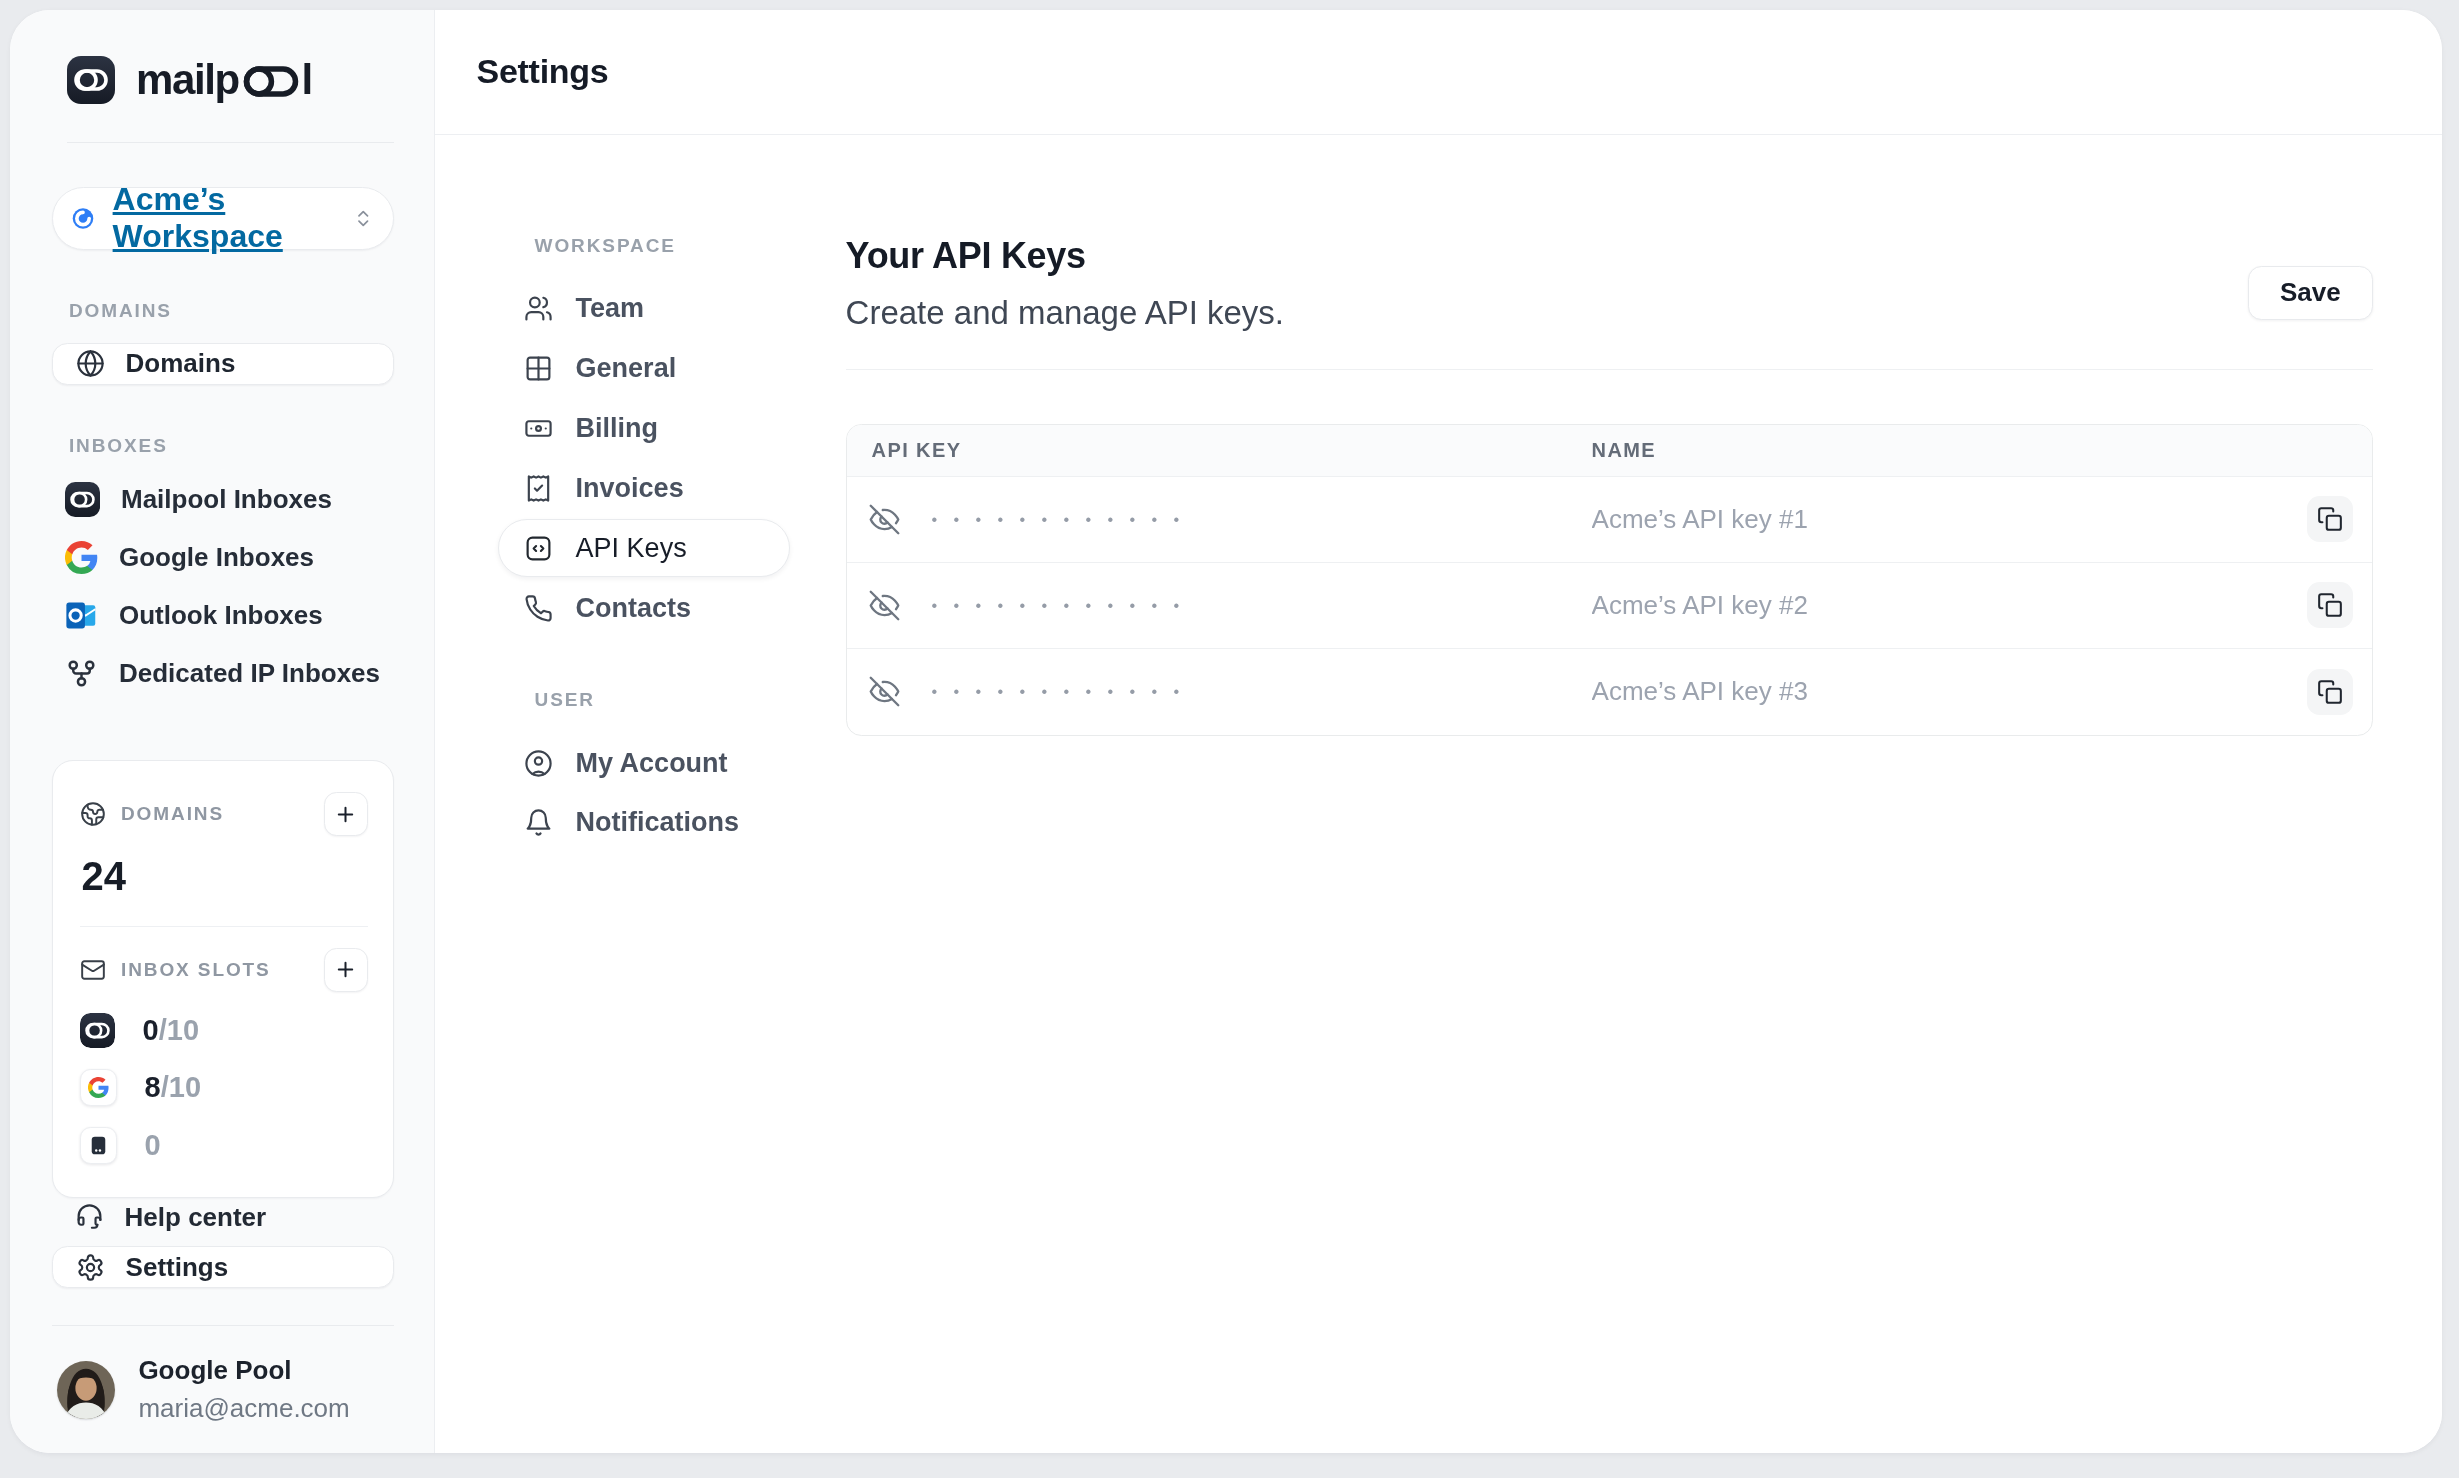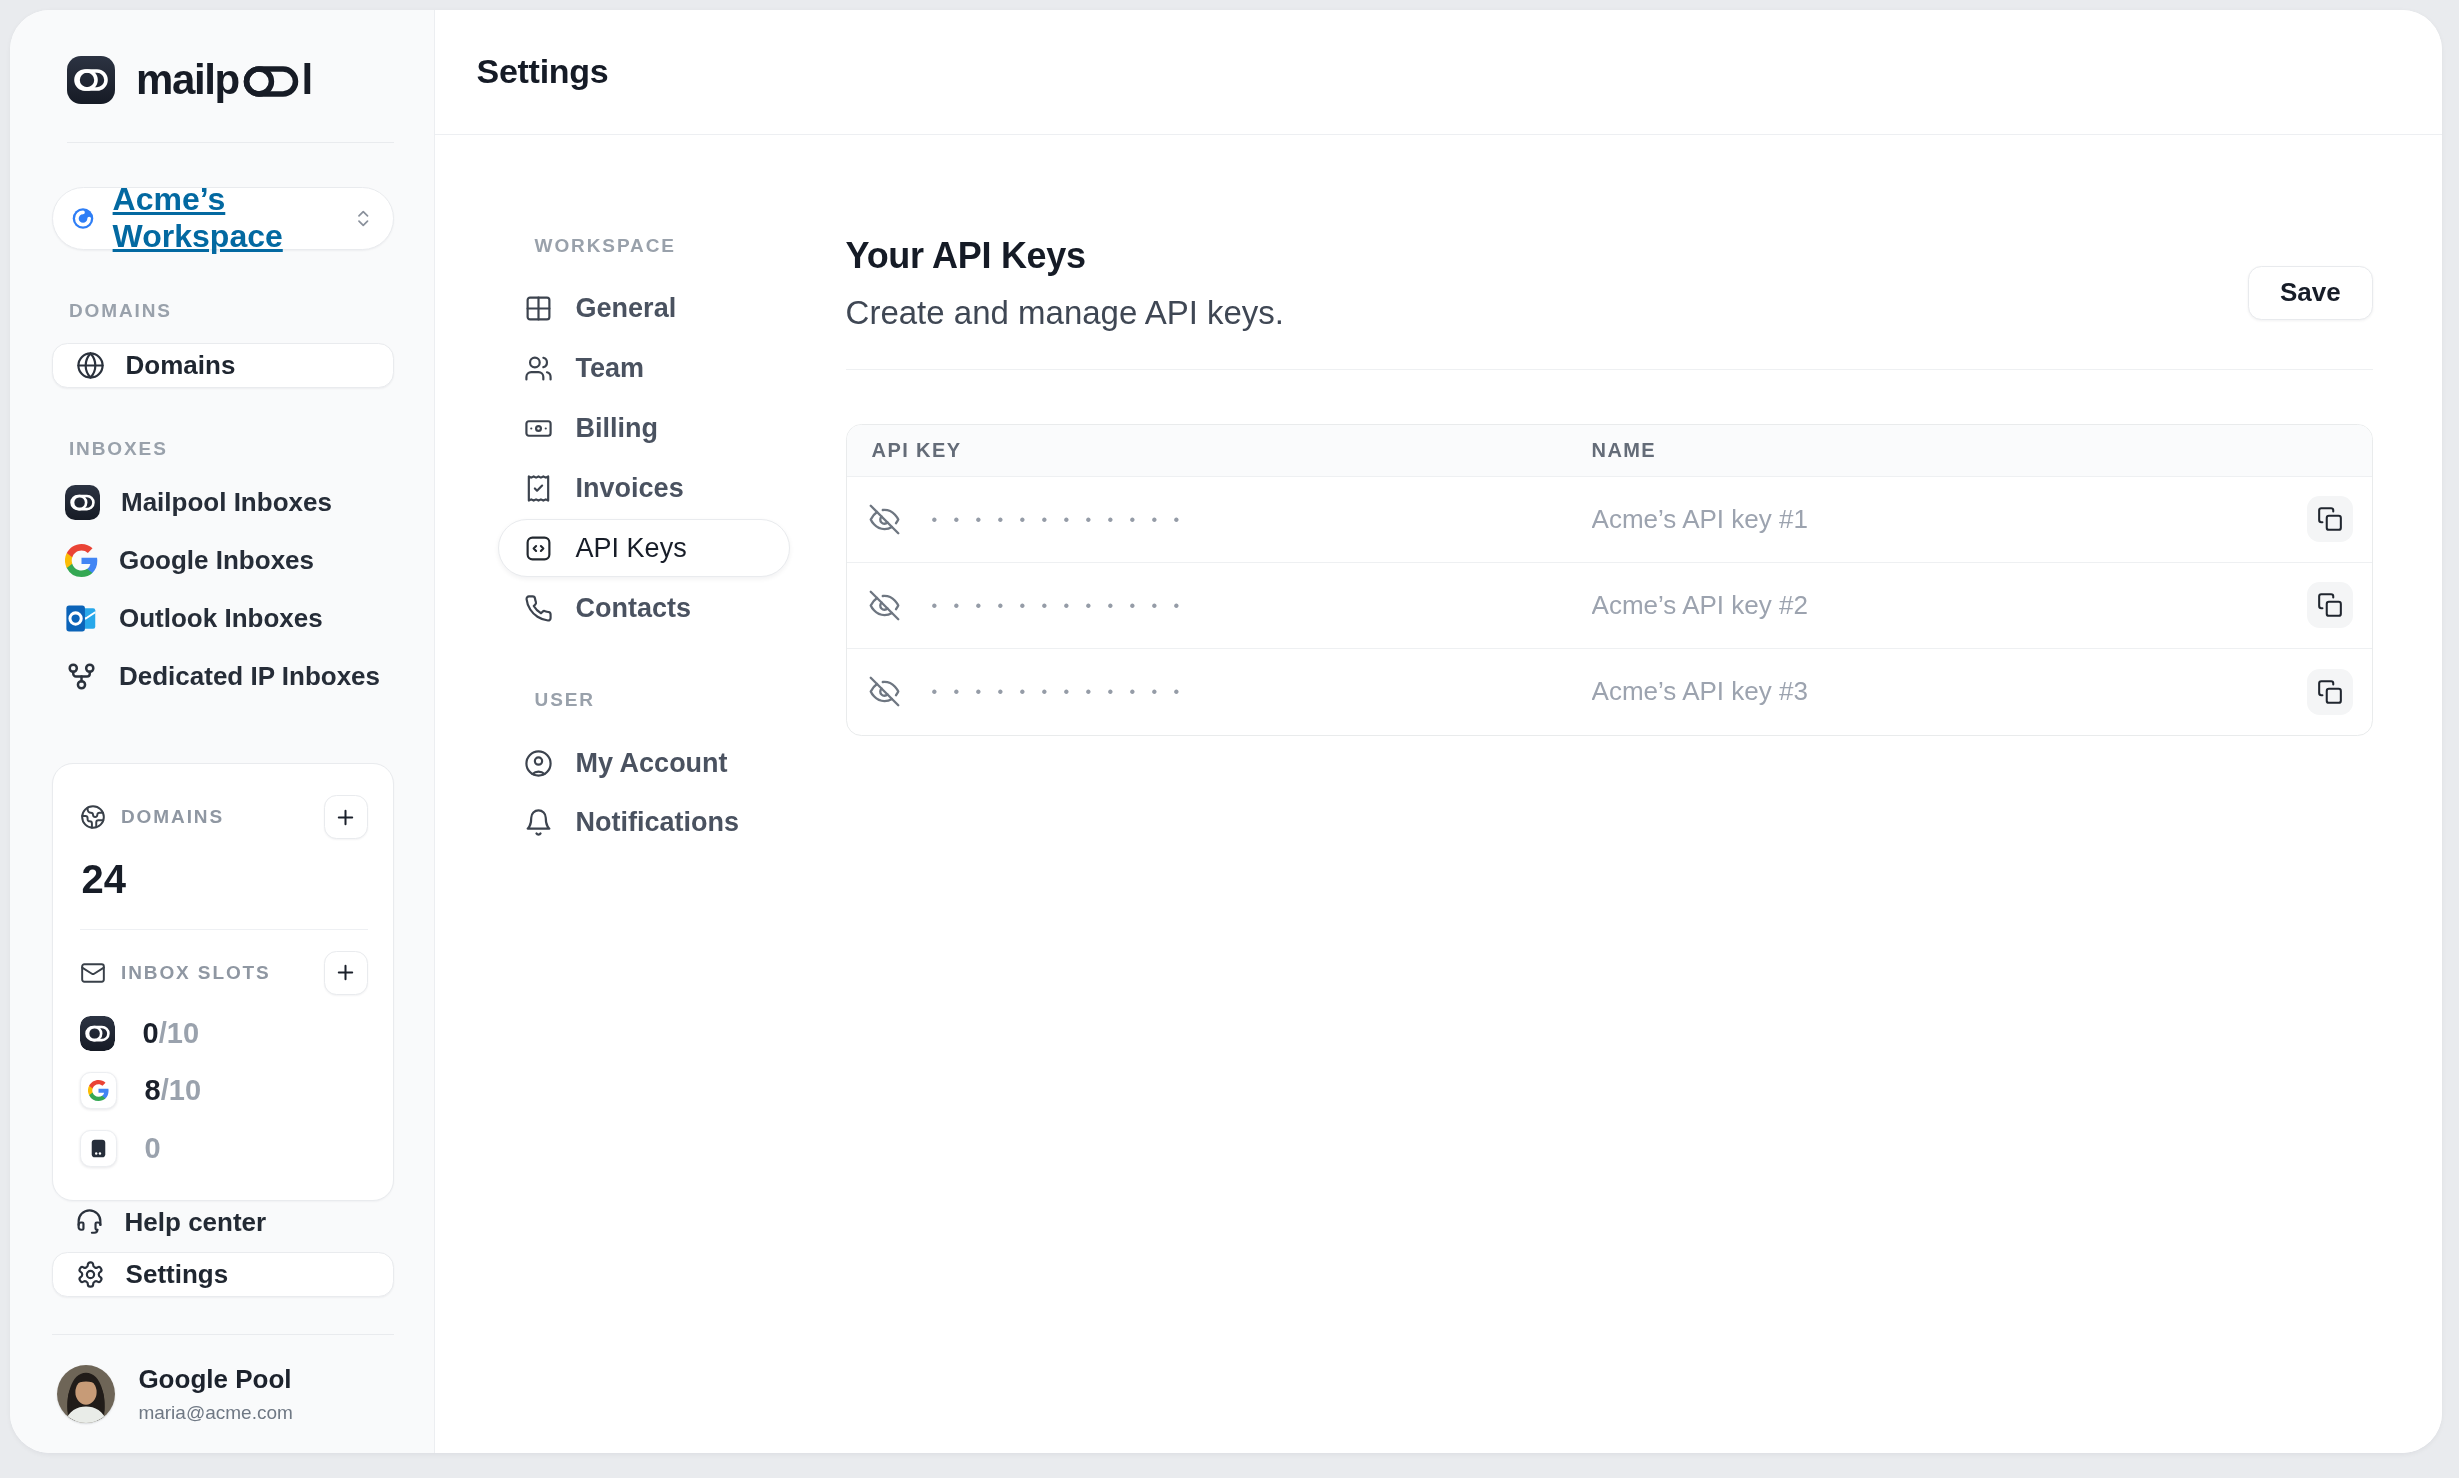--- a/index.html
+++ b/index.html
@@ -93,21 +93,21 @@
   .sb-spacer { flex:1; }
   .plain-item {
     height:56px; display:flex; align-items:center; gap:21px;
     padding:0 23px; font-size:26px; font-weight:600; color:#232a34; cursor:pointer;
   }
   .card-item.settings { margin-top:7.7px; }
   .sep-bottom { margin-top:37px; }
   .profile { display:flex; align-items:center; gap:23px; margin-top:29px; padding-left:5.8px; }
   .avatar { width:58px; height:58px; border-radius:50%; overflow:hidden; flex-shrink:0; box-shadow:0 1px 1.9px rgba(16,24,40,.15); }
   .profile-name { font-size:26px; font-weight:600; color:#1c222c; }
-  .profile-email { font-size:19px; color:#6f7884; margin-top:6.7px; }
+  .profile-email { font-size:26px; color:#6f7884; margin-top:6.7px; }
 
   
   .main { flex:1; display:flex; flex-direction:column; background:#fff; min-width:0; }
   .topbar {
     height:125px; flex-shrink:0; border-bottom:1.9px solid #edeff2;
     display:flex; align-items:center; padding-left:42px;
   }
   .topbar h1 { font-size:34px; font-weight:700; color:#151b26; letter-spacing:-0.3px; }
 
   .settings-body { flex:1; display:flex; padding:100px 69px 0 63px; gap:56px; align-items:flex-start; }
@@ -454,29 +454,29 @@
       <h1>Settings</h1>
     </header>
 
     <div class="settings-body">
 
       <nav class="settings-nav">
         <span class="nav-group-label">WORKSPACE</span>
         <div class="snav-list">
           <div class="snav-item">
             <svg class="sn-icon" viewBox="0 0 30 30" width="29" height="29">
+                <use href="#i-users"></use>
+              </svg>
+            <span>Team</span>
+          </div>
+          <div class="snav-item">
+            <svg class="sn-icon" viewBox="0 0 30 30" width="29" height="29">
                 <use href="#i-layout"></use>
               </svg>
             <span>General</span>
-          </div>
-          <div class="snav-item">
-            <svg class="sn-icon" viewBox="0 0 30 30" width="29" height="29">
-                <use href="#i-users"></use>
-              </svg>
-            <span>Team</span>
           </div>
           <div class="snav-item">
             <svg class="sn-icon" viewBox="0 0 30 30" width="29" height="29">
                 <use href="#i-banknote"></use>
               </svg>
             <span>Billing</span>
           </div>
           <div class="snav-item">
             <svg class="sn-icon" viewBox="0 0 30 30" width="29" height="29">
                 <use href="#i-receipt"></use>

